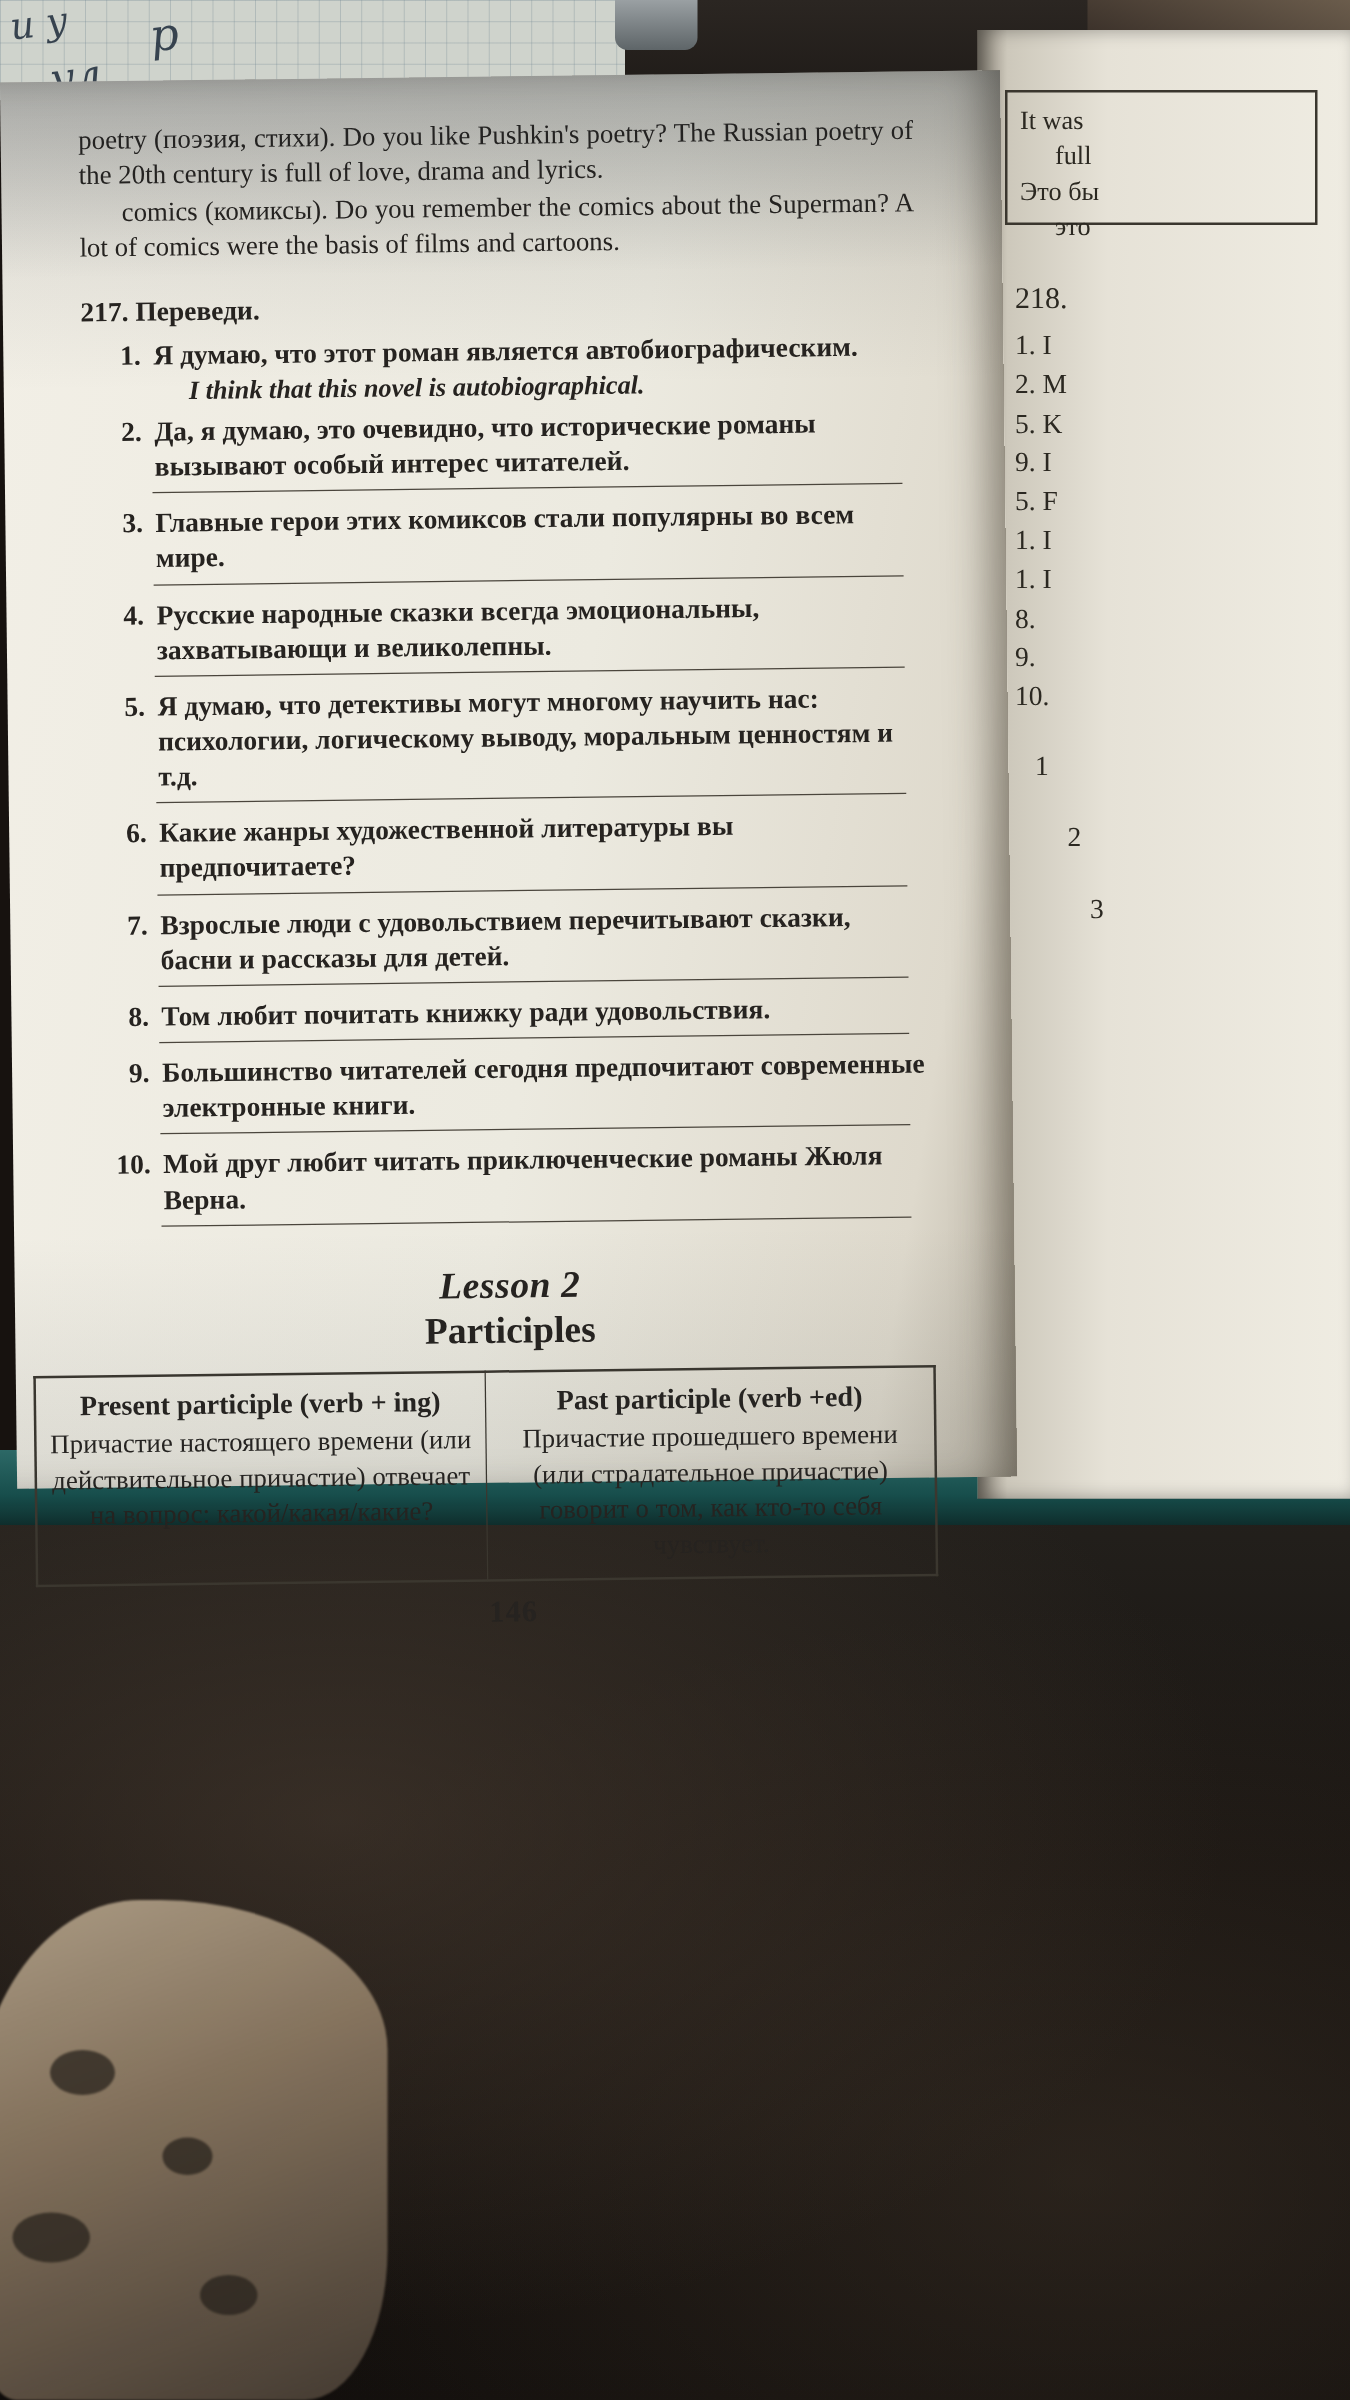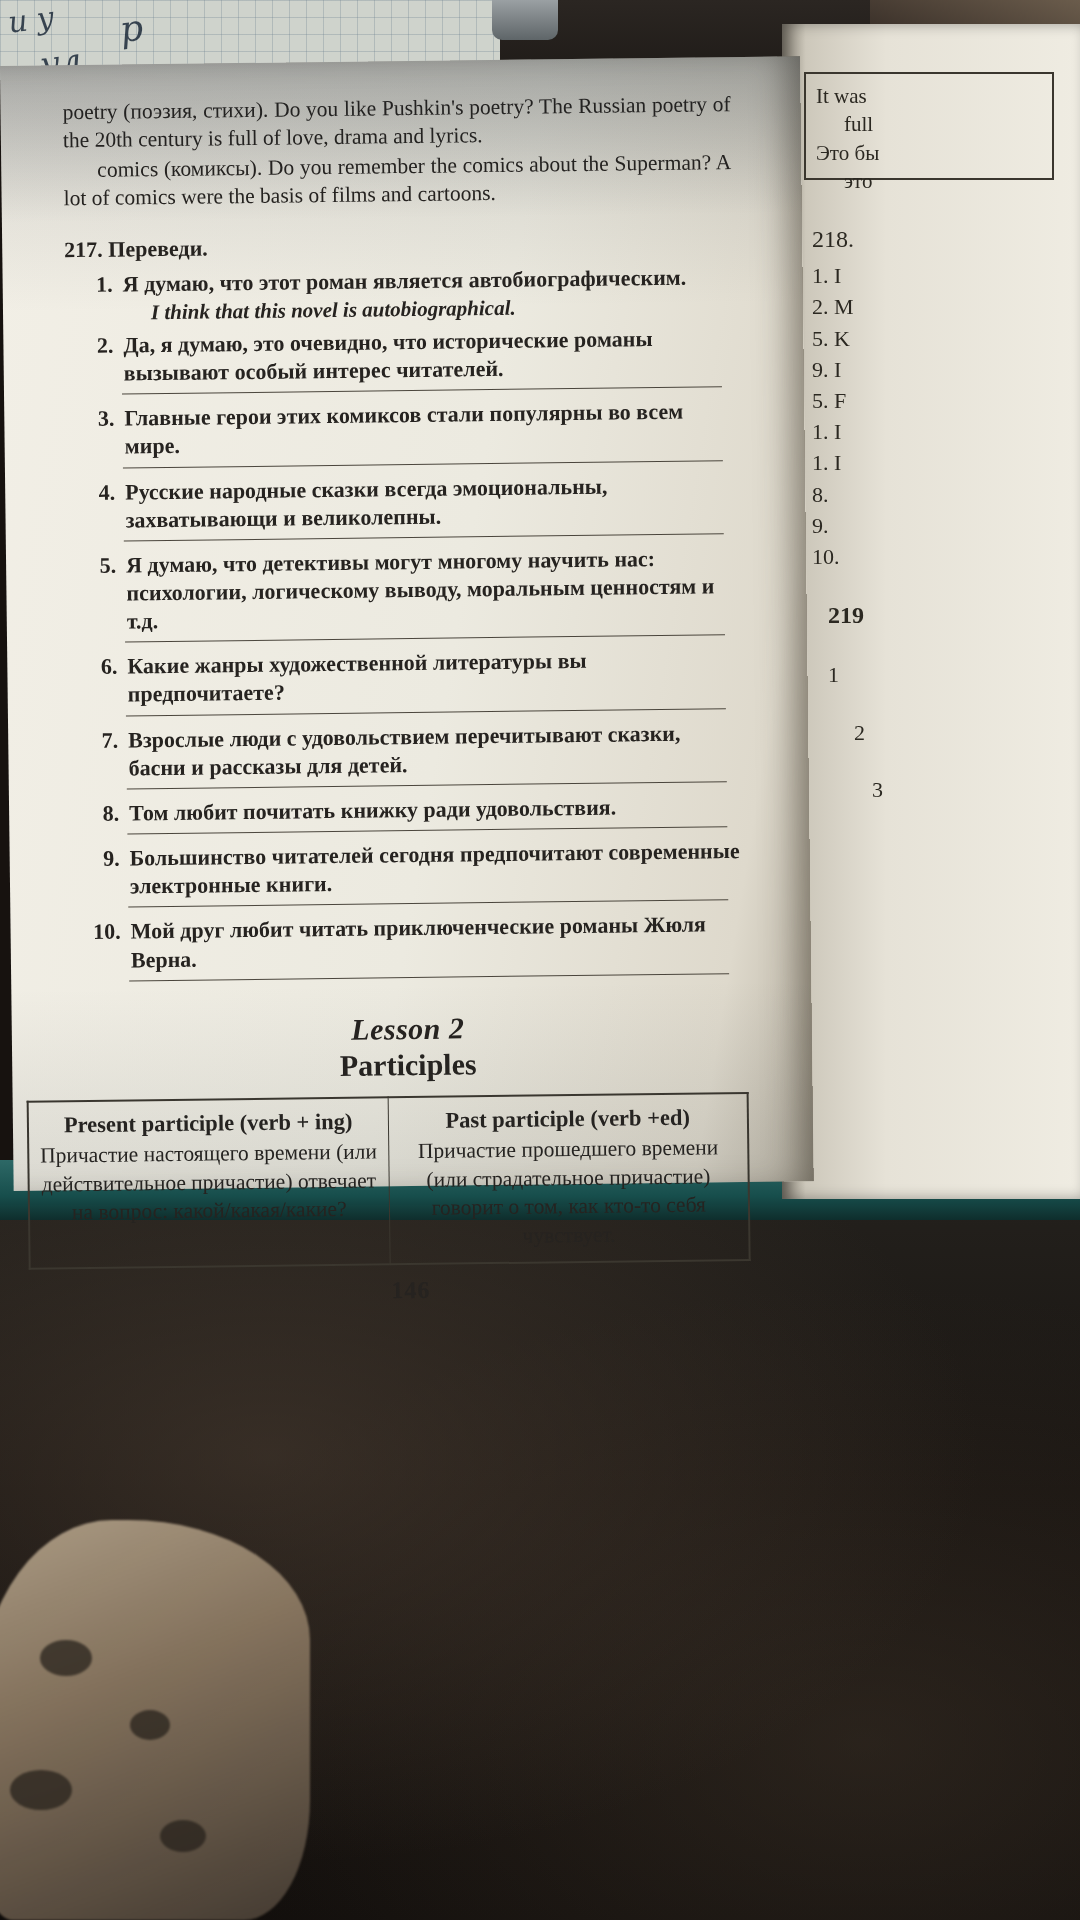--- a/index.html
+++ b/index.html
@@ -281,21 +281,20 @@
       <div>5. K</div>
       <div>9. I</div>
       <div>5. F</div>
       <div>1. I</div>
       <div>1. I</div>
       <div>8. </div>
       <div>9. </div>
       <div>10.</div>
     </div>
     <div class="rlist2">
-      <div class="hd">219</div>
       <div>1</div>
       <div style="padding-left:26px;">2</div>
       <div style="padding-left:44px;">3</div>
     </div>
   </div>
 
   <div class="page-left">
     <div class="content">
 
       <p class="para"><span>poetry (поэзия, стихи). Do you like Pushkin's poetry? The Russian poetry of the 20th century is full of love, drama and lyrics.</span></p>

